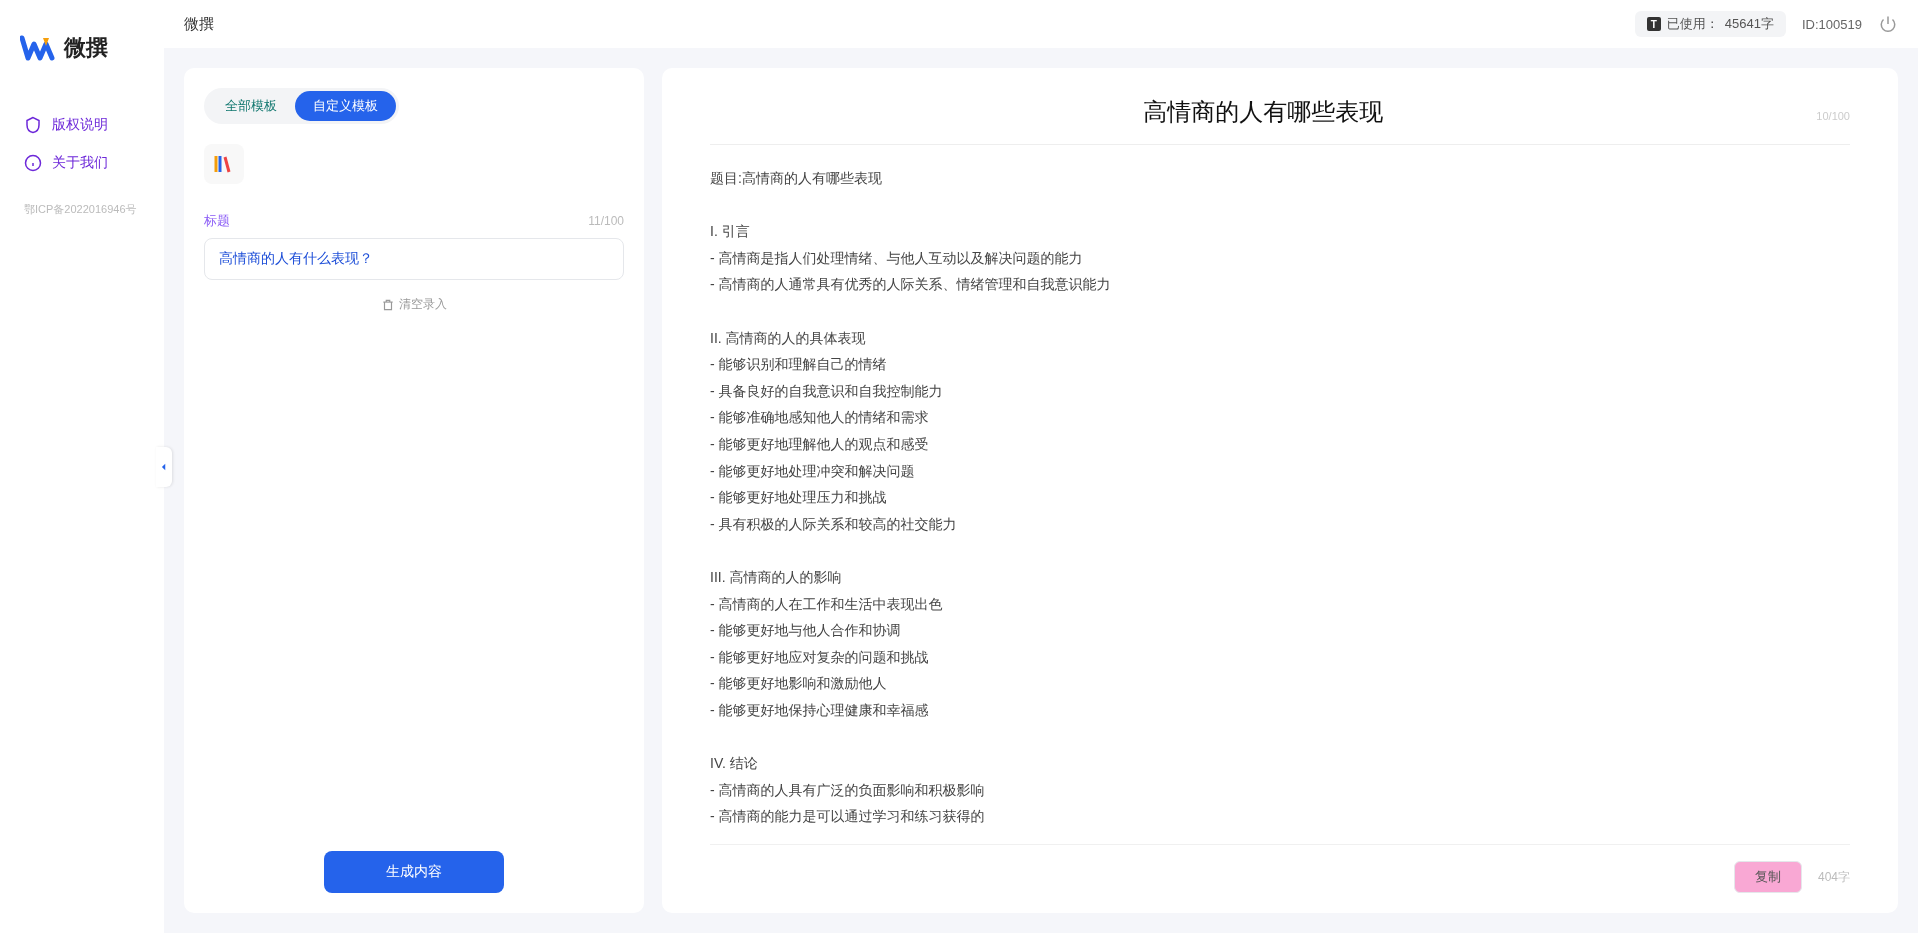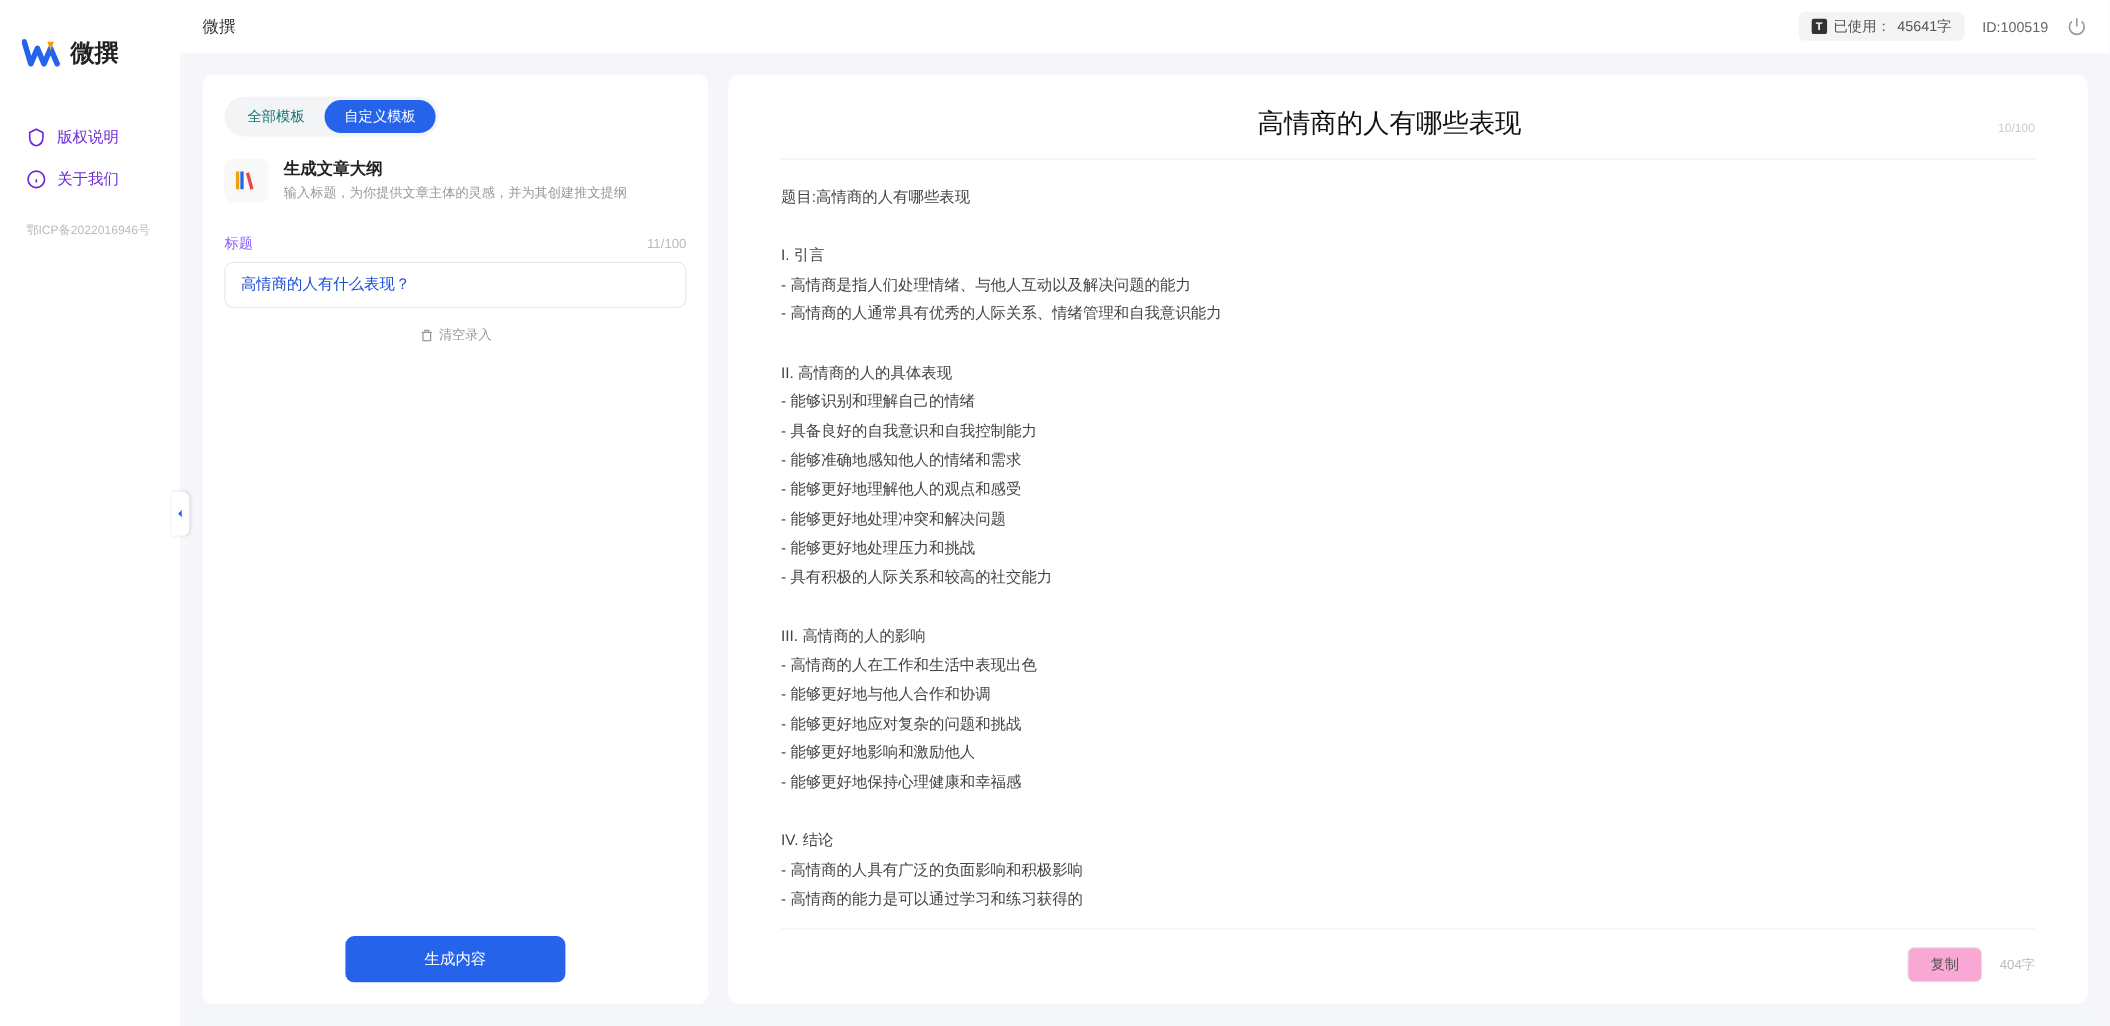--- a/index.html
+++ b/index.html
@@ -40,21 +40,21 @@
 .template-card { display: flex; gap: 14px; align-items: flex-start; margin-bottom: 28px; }
 .template-icon { width: 40px; height: 40px; background: #f8f8f8; border-radius: 8px; display: flex; align-items: center; justify-content: center; font-size: 18px; }
 .template-title { font-size: 15px; font-weight: 600; color: #222; margin-bottom: 4px; }
 .template-desc { font-size: 12px; color: #999; }
 .form-label-row { display: flex; justify-content: space-between; align-items: center; margin-bottom: 8px; }
 .form-label { font-size: 13px; color: #8b5cf6; }
 .form-counter { font-size: 12px; color: #bbb; }
 .input-field { width: 100%; padding: 12px 14px; border: 1px solid #e5e7eb; border-radius: 8px; font-size: 14px; color: #1d4ed8; outline: none; }
 .clear-btn { display: flex; align-items: center; justify-content: center; gap: 4px; margin-top: 16px; color: #999; font-size: 12px; cursor: pointer; }
 .panel-left-spacer { flex: 1; }
-.generate-btn { background: #2563eb; color: #fff; border: none; border-radius: 8px; padding: 12px; font-size: 14px; cursor: pointer; width: 200px; margin: 0 auto; }
+.generate-btn { background: #2563eb; color: #fff; border: none; border-radius: 8px; padding: 12px; font-size: 14px; cursor: pointer; width: 180px; margin: 0 auto; }
 
 
 .panel-right { flex: 1; background: #fff; border-radius: 10px; display: flex; flex-direction: column; padding: 28px 48px 20px; min-width: 0; }
 .output-title-row { display: flex; align-items: baseline; border-bottom: 1px solid #eee; padding-bottom: 16px; margin-bottom: 20px; }
 .output-title { flex: 1; text-align: center; font-size: 24px; font-weight: 500; color: #111; font-family: "Songti SC", "SimSun", serif; }
 .output-counter { font-size: 11px; color: #ccc; }
 .output-body { flex: 1; overflow-y: auto; font-size: 14px; line-height: 1.9; color: #444; white-space: pre-line; }
 .output-footer { display: flex; justify-content: flex-end; align-items: center; gap: 16px; padding-top: 16px; border-top: 1px solid #f0f0f0; margin-top: 12px; }
 .copy-btn { border: 1px solid #e5e7eb; background: #f9a8d4; padding: 6px 20px; border-radius: 6px; font-size: 13px; color: #555; cursor: pointer; }
 .word-count { font-size: 12px; color: #bbb; }
@@ -130,24 +130,20 @@
         </div>
 
         <div class="template-card">
           <div class="template-icon">
             <svg width="24" height="24" viewBox="0 0 24 24">
                 <path d="M4 4 L4 20" stroke="#f59e0b" stroke-width="3"></path>
                 <path d="M8 4 L8 20" stroke="#2563eb" stroke-width="3"></path>
                 <path d="M13 5 L17 20" stroke="#ef4444" stroke-width="3"></path>
               </svg>
           </div>
-          <div>
-            <div class="template-title">生成文章大纲</div>
-            <div class="template-desc">输入标题，为你提供文章主体的灵感，并为其创建推文提纲</div>
-          </div>
         </div>
 
         <div class="form-label-row">
           <span class="form-label">标题</span>
           <span class="form-counter">11/100</span>
         </div>
         <input class="input-field" type="text" value="高情商的人有什么表现？" style="">
 
         <div class="clear-btn">
           <svg width="14" height="14" viewBox="0 0 24 24" fill="none" stroke="currentColor" stroke-width="2">

